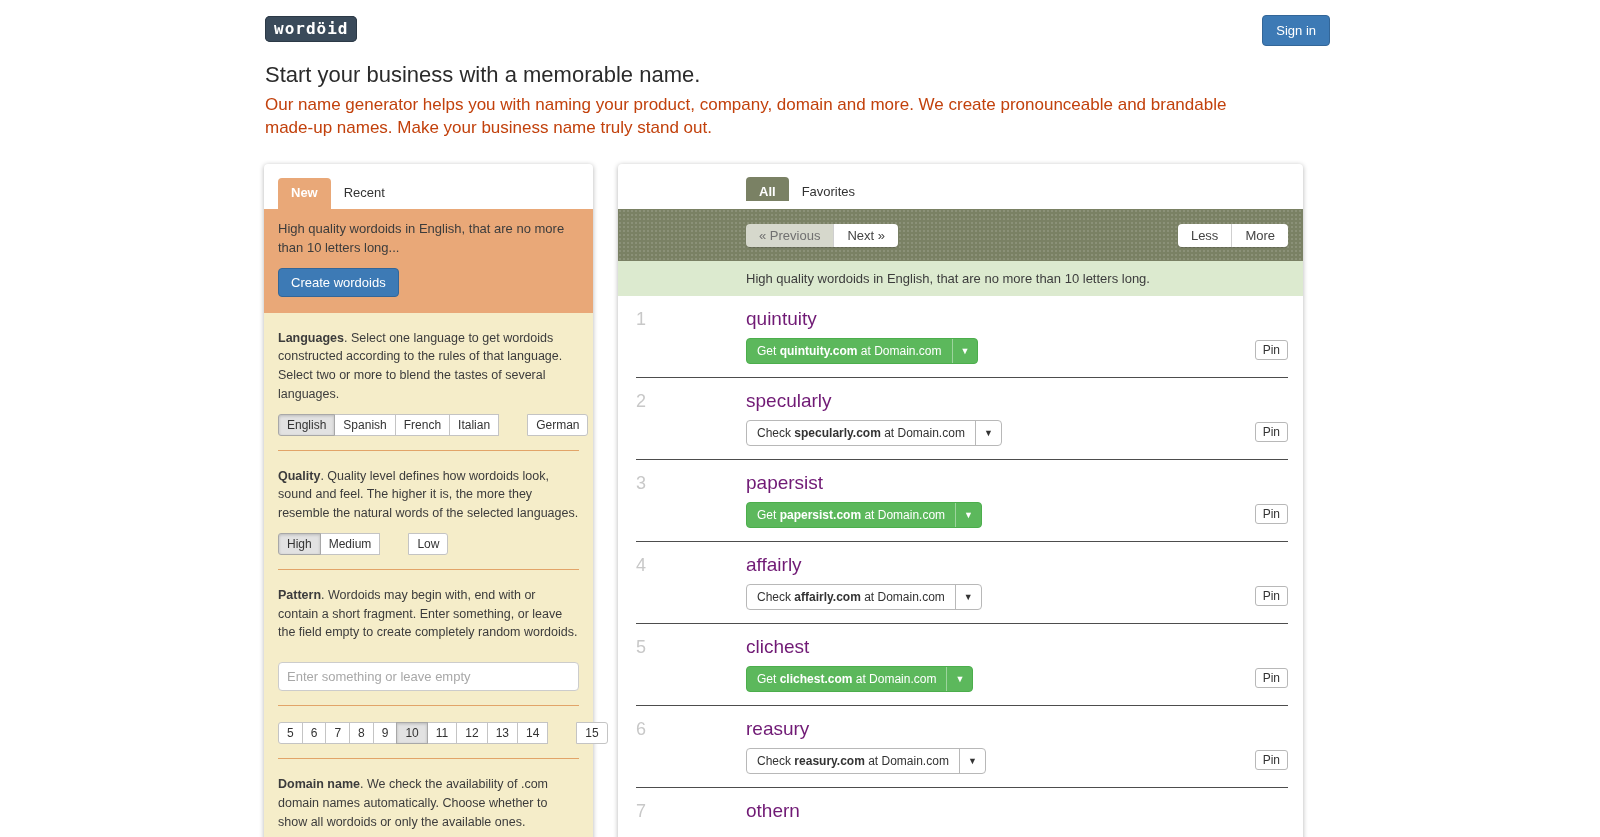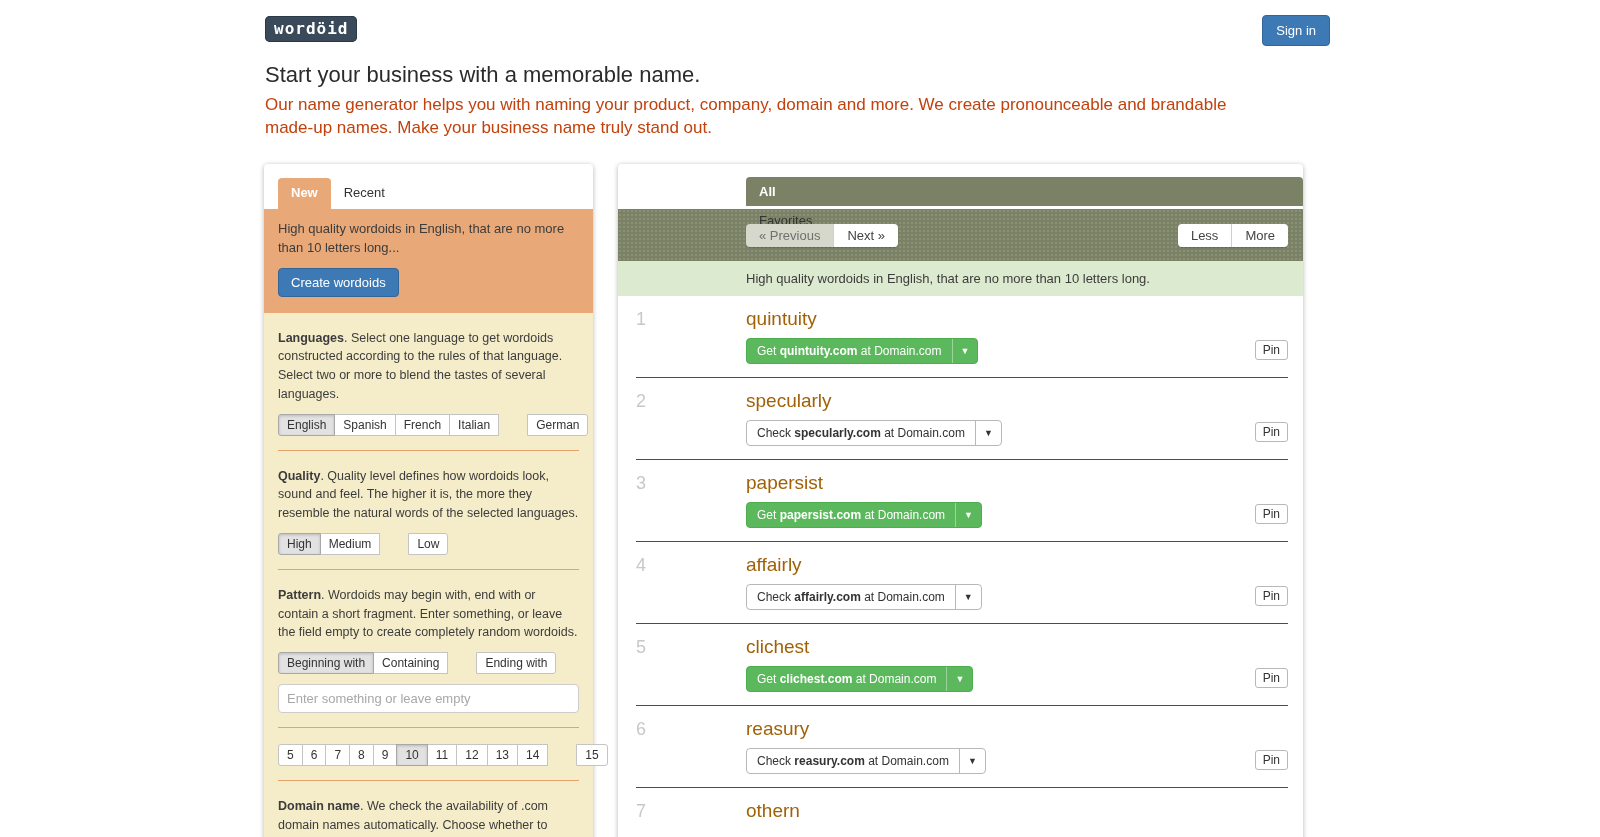--- a/index.html
+++ b/index.html
@@ -45,39 +45,39 @@
     position:relative; }
   .btn-group .gbtn:first-child { border-radius:3px 0 0 3px; margin-left:0; }
   .btn-group .gbtn:last-child  { border-radius:0 3px 3px 0;margin-left:28px; }
   .btn-group .sel { background:#e2e2e2; border-color:#a8a8a8;
     box-shadow:inset 0 1px 3px rgba(0,0,0,0.18); z-index:1; }
   .pattern-input { margin-top:10px; width:301px; font-size:13px; padding:6px 8px;
     border:1px solid #ccc; border-radius:4px; color:#333; background:#fff; }
   .pattern-input::placeholder { color:#a8a8a8; }
 
   
-  .res-tabs { display:flex; padding:13px 0 8px 128px; height:45px;flex-direction:column; }
+  .res-tabs { display:flex; padding:13px 0 8px 128px; height:45px; }
   .res-tabs .active { background:#7a8164; color:#fff; font-weight:bold; }
   .toolbar { background:#7a8164; height:52px; display:flex; align-items:center;
     padding:0 15px 0 128px;
     background-image:radial-gradient(circle, rgba(255,255,255,0.13) 1px, transparent 1px);
     background-size:4px 4px; }
   .tgroup { display:inline-flex; border-radius:4px; overflow:hidden;
     box-shadow:0 1px 1px rgba(0,0,0,0.2); }
   .tbtn { font-size:13px; padding:4px 13px; background:#fff; color:#444;
     border:0; border-left:1px solid #cfcfcf; cursor:pointer;text-align:center; }
   .tbtn:first-child { border-left:0; }
   .tbtn.pressed { background:#d6d8cc; color:#707070; }
   .tgroup-right { margin-left:auto; }
   .filter-note { background:#dceacf; padding:10px 14px 10px 128px;
     font-size:13px; color:#3c3c3c; }
 
   .row { position:relative; height:82px; }
   .row-num { position:absolute; left:18px; top:13px; font-size:18px; color:#c8c8c8; }
-  .row-name { margin-left:128px; padding-top:12px; font-size:19px; color:#a16207; }
+  .row-name { margin-left:128px; padding-top:12px; font-size:19px; color:#701a75; }
   .row-action { margin-left:128px; margin-top:8px; }
   .row-line { position:absolute; bottom:0; left:18px; right:15px;
     border-top:1px solid #4d4d4d; }
   .pin-btn { position:absolute; right:15px; top:44px; font-size:12px; color:#333;
     background:#fff; border:1px solid #b8b8b8; border-radius:3px; padding:2px 7px;
     cursor:pointer; }
 
   .split { display:inline-flex; align-items:stretch; border-radius:4px;
     overflow:hidden; font-size:12px; cursor:pointer; }
   .split .main { padding:5px 10px; }
@@ -127,25 +127,20 @@
       <div class="btn-group">
         <button class="gbtn sel">High</button>
         <button class="gbtn">Medium</button>
         <button class="gbtn">Low</button>
       </div>
     </div>
     <div class="divider"></div>
 
     <div class="section">
       <p><b>Pattern</b><span>. Wordoids may begin with, end with or contain a short fragment. Enter something, or leave the field empty to create completely random wordoids.</span></p>
-      <div class="btn-group">
-        <button class="gbtn sel">Beginning with</button>
-        <button class="gbtn">Containing</button>
-        <button class="gbtn">Ending with</button>
-      </div>
       <input class="pattern-input" type="text" placeholder="Enter something or leave empty" style="">
     </div>
     <div class="divider"></div>
 
     <div class="section">
       <div class="btn-group">
         <button class="gbtn">5</button>
         <button class="gbtn">6</button>
         <button class="gbtn">7</button>
         <button class="gbtn">8</button>

